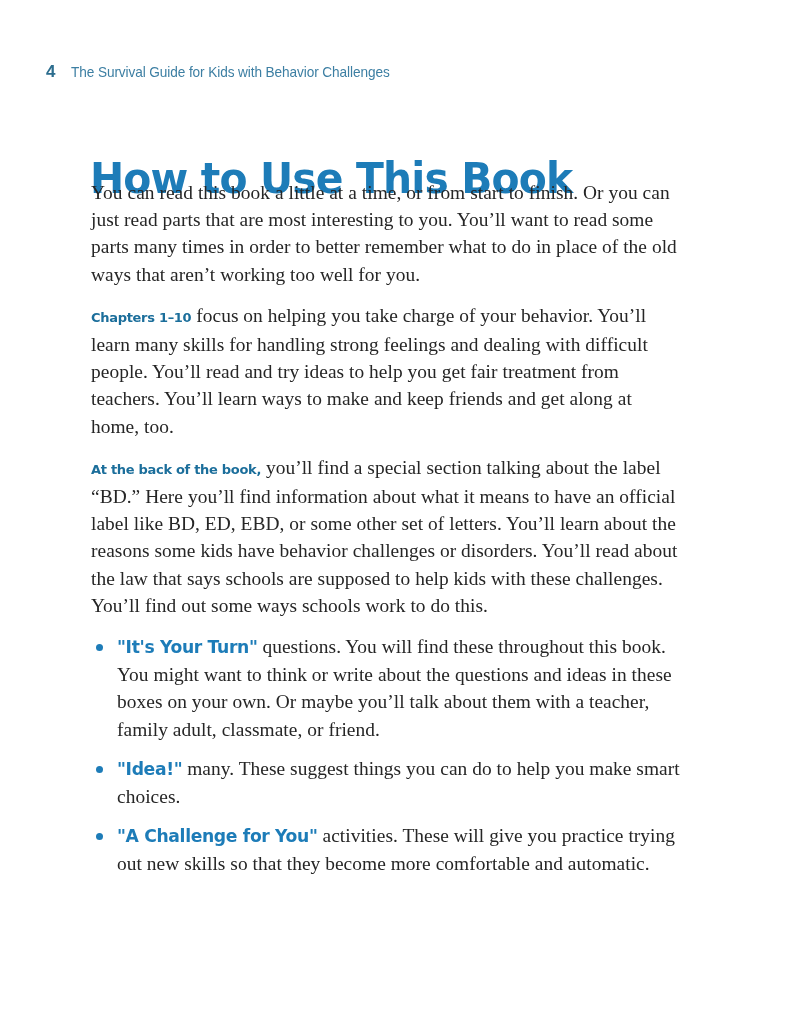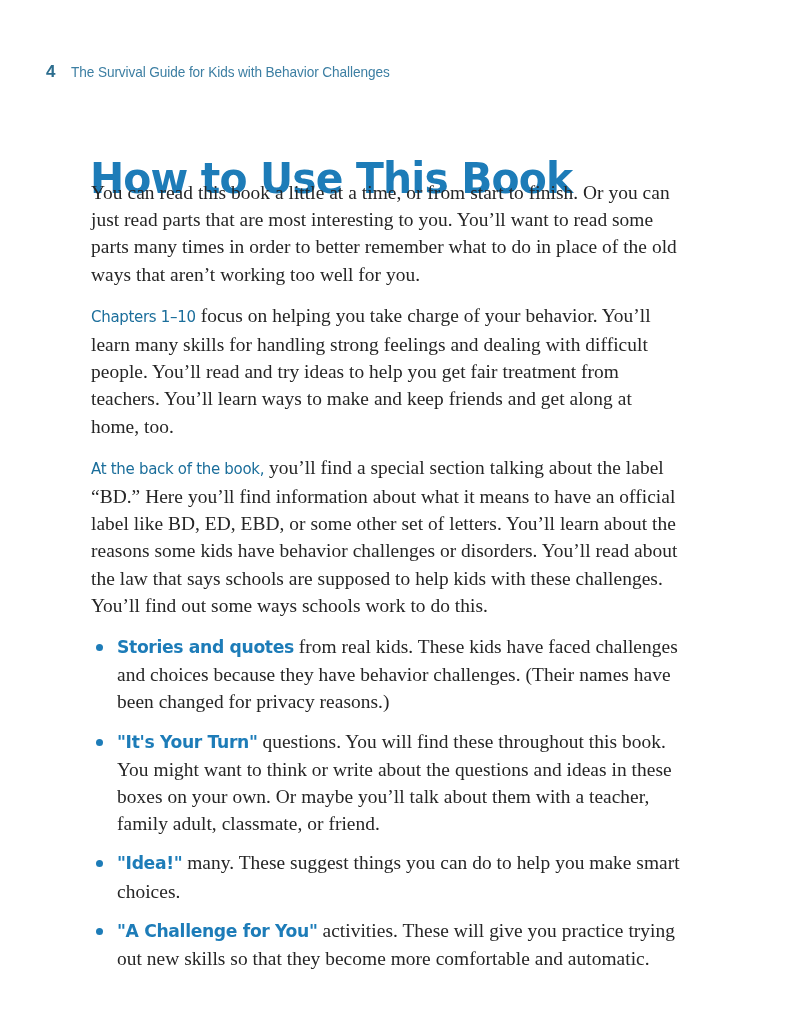--- a/index.html
+++ b/index.html
@@ -78,22 +78,22 @@
     font-size: 19.4px;
     line-height: 27.2px;
     color: #262626;
     text-align: left;
     letter-spacing: 0.05px;
   }
   p.para:last-child { margin-bottom: 0; }
 
   .lead-in {
     font-family: "DejaVu Sans", "Liberation Sans", sans-serif;
-    font-weight: 400;
-    font-size: 15px;
+    font-weight: 700;
+    font-size: 13px;
     color: #1b6e9b;
     letter-spacing: -0.3px;
   }
 
   
   ul.find-list {
     list-style: none;
     margin: 11px 0 0 0;
     padding: 0;
   }
@@ -147,24 +147,20 @@
     </p>
 
     <p class="para">
       <span class="lead-in">At the back of the book,</span><span> you’ll find a special section talking about the label “BD.” Here you’ll find information about what it means to have an official label like BD, ED, EBD, or some other set of letters. You’ll learn about the reasons some kids have behavior challenges or disorders. You’ll read about the law that says schools are supposed to help kids with these challenges. You’ll find out some ways schools work to do this.</span>
     </p>
 
 
     <ul class="find-list">
       <li>
         <span class="bullet-dot"></span>
-        <span class="item-label">Stories and quotes</span><span> from real kids. These kids have faced challenges and choices because they have behavior challenges. (Their names have been changed for privacy reasons.)</span>
-      </li>
-      <li>
-        <span class="bullet-dot"></span>
         <span class="item-label">"It's Your Turn"</span><span> questions. You will find these throughout this book. You might want to think or write about the questions and ideas in these boxes on your own. Or maybe you’ll talk about them with a teacher, family adult, classmate, or friend.</span>
       </li>
       <li>
         <span class="bullet-dot"></span>
         <span class="item-label">"Idea!"</span><span> many. These suggest things you can do to help you make smart choices.</span>
       </li>
       <li>
         <span class="bullet-dot"></span>
         <span class="item-label">"A Challenge for You"</span><span> activities. These will give you practice trying out new skills so that they become more comfortable and automatic.</span>
       </li>

